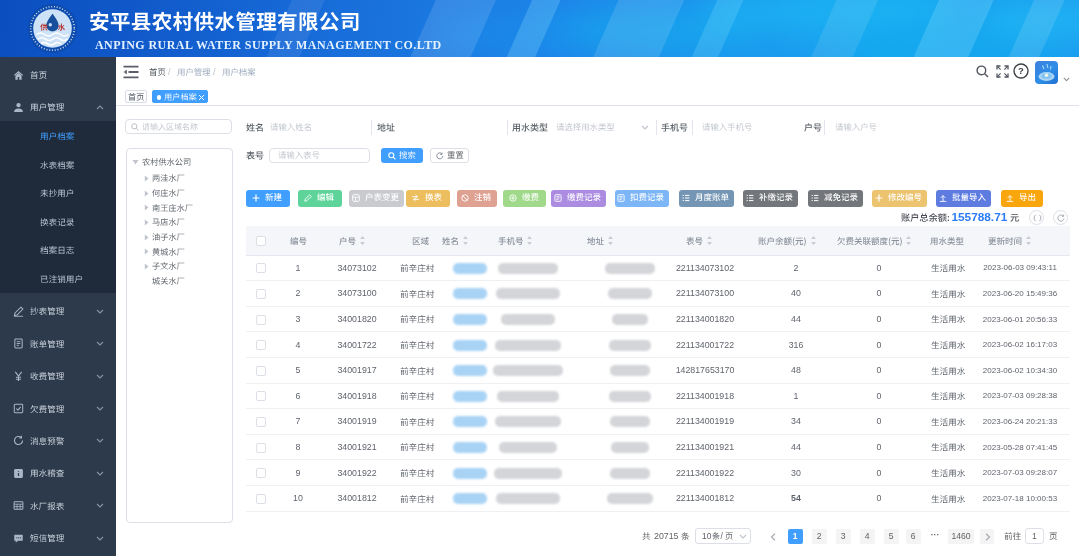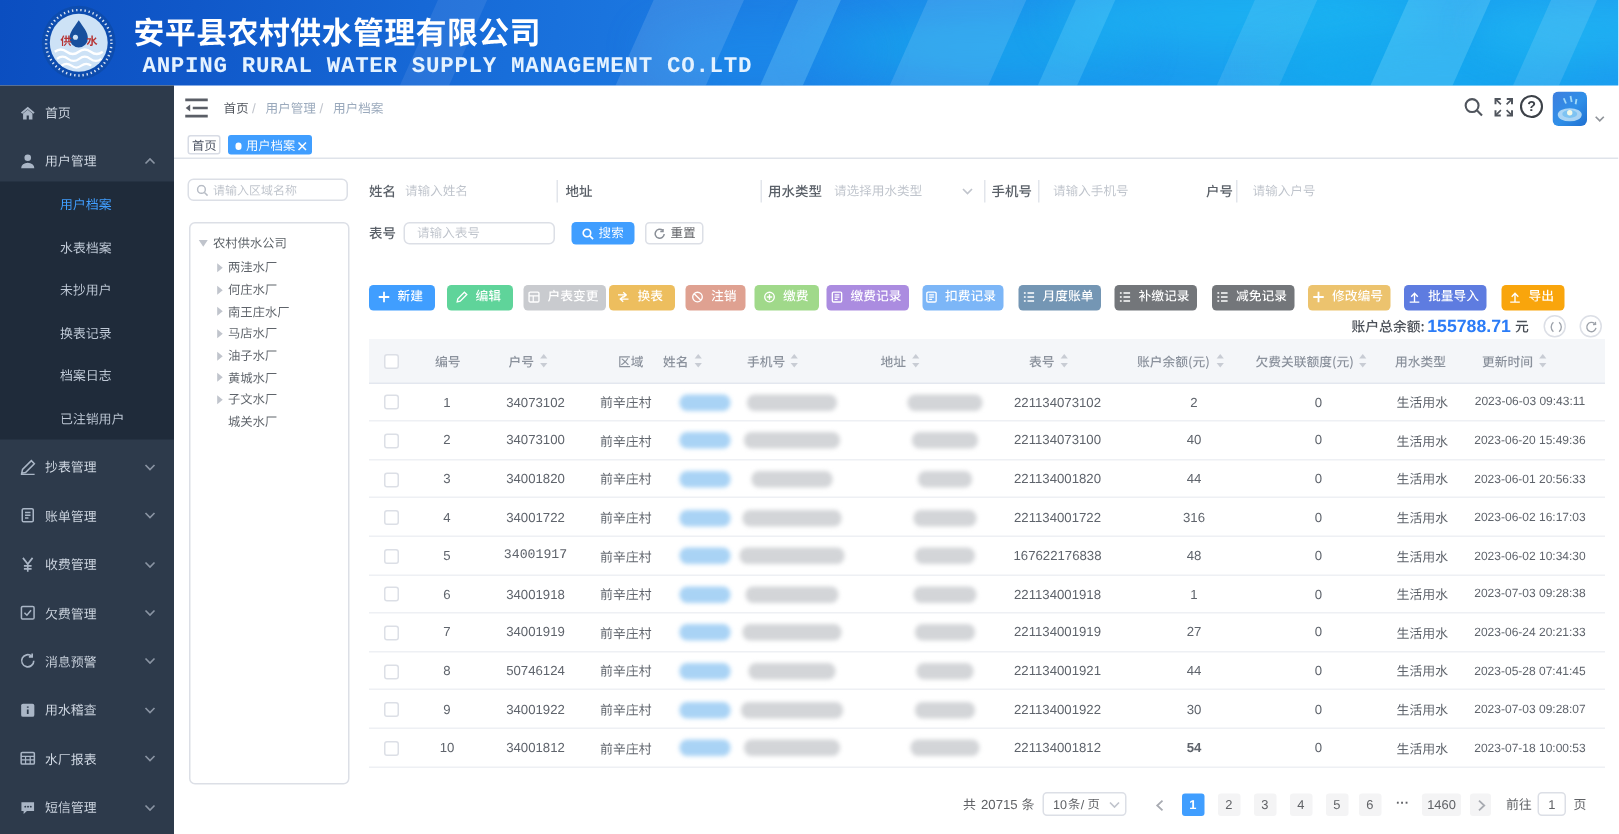--- a/index.html
+++ b/index.html
@@ -109,21 +109,21 @@
     <path transform="translate(30.6,27)" d="M0.4 -4.5V-3.6H2C1.7 -2.3 1 -1.3 0.2 -0.7C0.4 -0.5 0.7 -0.2 0.9 0C1.9 -0.8 2.8 -2.3 3.1 -4.3L2.5 -4.6L2.3 -4.5ZM6 -5.1C5.7 -4.6 5.1 -4 4.7 -3.6C4.5 -3.9 4.4 -4.2 4.3 -4.5V-6.4H3.3V-0.5C3.3 -0.4 3.3 -0.3 3.1 -0.3C3 -0.3 2.6 -0.3 2.2 -0.3C2.3 -0.1 2.5 0.4 2.5 0.7C3.1 0.7 3.6 0.6 3.9 0.5C4.2 0.3 4.3 0 4.3 -0.5V-2.6C4.9 -1.5 5.6 -0.6 6.7 -0C6.9 -0.3 7.2 -0.7 7.4 -0.9C6.4 -1.3 5.7 -2 5.1 -2.9C5.6 -3.3 6.3 -3.9 6.8 -4.5Z" fill="#b63333"></path>
 <path d="M9.5 31.5 q4 -3 8 0 t8 0 t8 0 t8 0" fill="none" stroke="#ffffff" stroke-width="1.5"></path>
 <path d="M11 36.2 q3.7 -2.8 7.4 0 t7.4 0 t7.4 0 t7.4 0" fill="none" stroke="#ffffff" stroke-width="1.5"></path>
 <path d="M14 40.8 q3.3 -2.5 6.6 0 t6.6 0 t6.6 0" fill="none" stroke="#ffffff" stroke-width="1.5"></path>
 </svg>
 <div style="position:absolute;left:87.0px;top:7.4px;">
     <svg width="276" height="31" style="display:block" viewBox="-2 -22.2 276 31">
       <use href="#g0" fill="#ffffff"></use>
     </svg>
   </div>
-<div style="position:absolute;left:95px;top:38.6px;font-family:Liberation Mono, monospace;font-size:15px;font-weight:bold;color:#e4f2ff;letter-spacing:0.45px;line-height:12.5px;white-space:nowrap">ANPING RURAL WATER SUPPLY MANAGEMENT CO.LTD</div>
+<div style="position:absolute;left:95px;top:38.6px;font-family:Liberation Serif, serif;font-size:12px;font-weight:bold;color:#e4f2ff;letter-spacing:0.45px;line-height:12.5px;white-space:nowrap">ANPING RURAL WATER SUPPLY MANAGEMENT CO.LTD</div>
 <div style="position:absolute;left:0px;top:57px;width:116px;height:499px;background:#2d3a4b"></div>
 <div style="position:absolute;left:0px;top:121px;width:116px;height:172px;background:#1f2b3a"></div>
 <svg style="position:absolute;left:13px;top:69.5px" width="11" height="11" viewBox="0 0 12 12">
     <path d="M6 1.2 L11 5.4 L10 6.3 L6 3 L2 6.3 L1 5.4 Z" fill="#aab6c6"></path>
     <path d="M2.6 6.2 v4.3 h2.6 V7.6 h1.6 v2.9 h2.6 V6.2 L6 3.4 Z" fill="#aab6c6"></path>
   </svg>
 <div style="position:absolute;left:28.0px;top:68.1px;">
     <svg width="22" height="16" style="display:block" viewBox="-2 -10.4 22 16">
       <use href="#g1" fill="#cfd7e2"></use>
     </svg>
@@ -821,30 +821,30 @@
 <div style="position:absolute;left:679px;width:400px;text-align:center;top:338.6px;font-family:'Liberation Sans', sans-serif;font-size:8.8px;font-weight:normal;color:#5f646c;line-height:12.8px;white-space:nowrap">0</div>
 <div style="position:absolute;left:929.3px;top:337.9px;">
     <svg width="39" height="16" style="display:block" viewBox="-2 -10.4 39 16">
       <use href="#g73" fill="#5f646c"></use>
     </svg>
   </div>
 <div style="position:absolute;left:820px;width:400px;text-align:center;top:339.2px;font-family:'Liberation Sans', sans-serif;font-size:8px;font-weight:normal;color:#5f646c;line-height:11.6px;white-space:nowrap">2023-06-02 16:17:03</div>
 <div style="position:absolute;left:246px;top:382.5px;width:824px;height:1px;background:#eef0f4"></div>
 <div style="position:absolute;left:256px;top:365.7px;width:10px;height:10px;background:#fff;border:1px solid #dcdfe6;border-radius:2px"></div>
 <div style="position:absolute;left:98px;width:400px;text-align:center;top:364.2px;font-family:'Liberation Sans', sans-serif;font-size:8.8px;font-weight:normal;color:#5f646c;line-height:12.8px;white-space:nowrap">5</div>
-<div style="position:absolute;left:157px;width:400px;text-align:center;top:364.2px;font-family:Liberation Mono, monospace;font-size:8.8px;font-weight:normal;color:#5f646c;line-height:12.8px;white-space:nowrap">34001917</div>
+<div style="position:absolute;left:157px;width:400px;text-align:center;top:364.2px;font-family:Liberation Sans, sans-serif;font-size:8.8px;font-weight:normal;color:#5f646c;line-height:12.8px;white-space:nowrap">34001917</div>
 <div style="position:absolute;left:397.8px;top:363.5px;">
     <svg width="39" height="16" style="display:block" viewBox="-2 -10.4 39 16">
       <use href="#g72" fill="#5f646c"></use>
     </svg>
   </div>
 <div style="position:absolute;left:453px;top:365.2px;width:34px;height:11px;border-radius:5px;background:#a9d3f5;filter:blur(1.3px)"></div>
 <div style="position:absolute;left:493px;top:365.2px;width:70px;height:11px;border-radius:5px;background:#d3d5d8;filter:blur(1.3px)"></div>
 <div style="position:absolute;left:610px;top:365.2px;width:40px;height:11px;border-radius:5px;background:#d3d5d8;filter:blur(1.3px)"></div>
-<div style="position:absolute;left:505px;width:400px;text-align:center;top:364.2px;font-family:'Liberation Sans', sans-serif;font-size:8.8px;font-weight:normal;color:#5f646c;line-height:12.8px;white-space:nowrap">167622176838</div>
+<div style="position:absolute;left:505px;width:400px;text-align:center;top:364.2px;font-family:'Liberation Sans', sans-serif;font-size:8.8px;font-weight:normal;color:#5f646c;line-height:12.8px;white-space:nowrap">142817653170</div>
 <div style="position:absolute;left:596px;width:400px;text-align:center;top:364.2px;font-family:'Liberation Sans', sans-serif;font-size:8.8px;font-weight:normal;color:#5f646c;line-height:12.8px;white-space:nowrap">48</div>
 <div style="position:absolute;left:679px;width:400px;text-align:center;top:364.2px;font-family:'Liberation Sans', sans-serif;font-size:8.8px;font-weight:normal;color:#5f646c;line-height:12.8px;white-space:nowrap">0</div>
 <div style="position:absolute;left:929.3px;top:363.5px;">
     <svg width="39" height="16" style="display:block" viewBox="-2 -10.4 39 16">
       <use href="#g73" fill="#5f646c"></use>
     </svg>
   </div>
 <div style="position:absolute;left:820px;width:400px;text-align:center;top:364.8px;font-family:'Liberation Sans', sans-serif;font-size:8px;font-weight:normal;color:#5f646c;line-height:11.6px;white-space:nowrap">2023-06-02 10:34:30</div>
 <div style="position:absolute;left:246px;top:408.1px;width:824px;height:1px;background:#eef0f4"></div>
 <div style="position:absolute;left:256px;top:391.3px;width:10px;height:10px;background:#fff;border:1px solid #dcdfe6;border-radius:2px"></div>
@@ -873,32 +873,32 @@
 <div style="position:absolute;left:157px;width:400px;text-align:center;top:415.4px;font-family:'Liberation Sans', sans-serif;font-size:8.8px;font-weight:normal;color:#5f646c;line-height:12.8px;white-space:nowrap">34001919</div>
 <div style="position:absolute;left:397.8px;top:414.7px;">
     <svg width="39" height="16" style="display:block" viewBox="-2 -10.4 39 16">
       <use href="#g72" fill="#5f646c"></use>
     </svg>
   </div>
 <div style="position:absolute;left:453px;top:416.40000000000003px;width:34px;height:11px;border-radius:5px;background:#a9d3f5;filter:blur(1.3px)"></div>
 <div style="position:absolute;left:495px;top:416.40000000000003px;width:66px;height:11px;border-radius:5px;background:#d3d5d8;filter:blur(1.3px)"></div>
 <div style="position:absolute;left:610px;top:416.40000000000003px;width:40px;height:11px;border-radius:5px;background:#d3d5d8;filter:blur(1.3px)"></div>
 <div style="position:absolute;left:505px;width:400px;text-align:center;top:415.4px;font-family:'Liberation Sans', sans-serif;font-size:8.8px;font-weight:normal;color:#5f646c;line-height:12.8px;white-space:nowrap">221134001919</div>
-<div style="position:absolute;left:596px;width:400px;text-align:center;top:415.4px;font-family:'Liberation Sans', sans-serif;font-size:8.8px;font-weight:normal;color:#5f646c;line-height:12.8px;white-space:nowrap">27</div>
+<div style="position:absolute;left:596px;width:400px;text-align:center;top:415.4px;font-family:'Liberation Sans', sans-serif;font-size:8.8px;font-weight:normal;color:#5f646c;line-height:12.8px;white-space:nowrap">34</div>
 <div style="position:absolute;left:679px;width:400px;text-align:center;top:415.4px;font-family:'Liberation Sans', sans-serif;font-size:8.8px;font-weight:normal;color:#5f646c;line-height:12.8px;white-space:nowrap">0</div>
 <div style="position:absolute;left:929.3px;top:414.7px;">
     <svg width="39" height="16" style="display:block" viewBox="-2 -10.4 39 16">
       <use href="#g73" fill="#5f646c"></use>
     </svg>
   </div>
 <div style="position:absolute;left:820px;width:400px;text-align:center;top:416.0px;font-family:'Liberation Sans', sans-serif;font-size:8px;font-weight:normal;color:#5f646c;line-height:11.6px;white-space:nowrap">2023-06-24 20:21:33</div>
 <div style="position:absolute;left:246px;top:459.30000000000007px;width:824px;height:1px;background:#eef0f4"></div>
 <div style="position:absolute;left:256px;top:442.50000000000006px;width:10px;height:10px;background:#fff;border:1px solid #dcdfe6;border-radius:2px"></div>
 <div style="position:absolute;left:98px;width:400px;text-align:center;top:441.0px;font-family:'Liberation Sans', sans-serif;font-size:8.8px;font-weight:normal;color:#5f646c;line-height:12.8px;white-space:nowrap">8</div>
-<div style="position:absolute;left:157px;width:400px;text-align:center;top:441.0px;font-family:'Liberation Sans', sans-serif;font-size:8.8px;font-weight:normal;color:#5f646c;line-height:12.8px;white-space:nowrap">50746124</div>
+<div style="position:absolute;left:157px;width:400px;text-align:center;top:441.0px;font-family:'Liberation Sans', sans-serif;font-size:8.8px;font-weight:normal;color:#5f646c;line-height:12.8px;white-space:nowrap">34001921</div>
 <div style="position:absolute;left:397.8px;top:440.3px;">
     <svg width="39" height="16" style="display:block" viewBox="-2 -10.4 39 16">
       <use href="#g72" fill="#5f646c"></use>
     </svg>
   </div>
 <div style="position:absolute;left:453px;top:442.00000000000006px;width:34px;height:11px;border-radius:5px;background:#a9d3f5;filter:blur(1.3px)"></div>
 <div style="position:absolute;left:499px;top:442.00000000000006px;width:58px;height:11px;border-radius:5px;background:#d3d5d8;filter:blur(1.3px)"></div>
 <div style="position:absolute;left:611px;top:442.00000000000006px;width:38px;height:11px;border-radius:5px;background:#d3d5d8;filter:blur(1.3px)"></div>
 <div style="position:absolute;left:505px;width:400px;text-align:center;top:441.0px;font-family:'Liberation Sans', sans-serif;font-size:8.8px;font-weight:normal;color:#5f646c;line-height:12.8px;white-space:nowrap">221134001921</div>
 <div style="position:absolute;left:596px;width:400px;text-align:center;top:441.0px;font-family:'Liberation Sans', sans-serif;font-size:8.8px;font-weight:normal;color:#5f646c;line-height:12.8px;white-space:nowrap">44</div>

